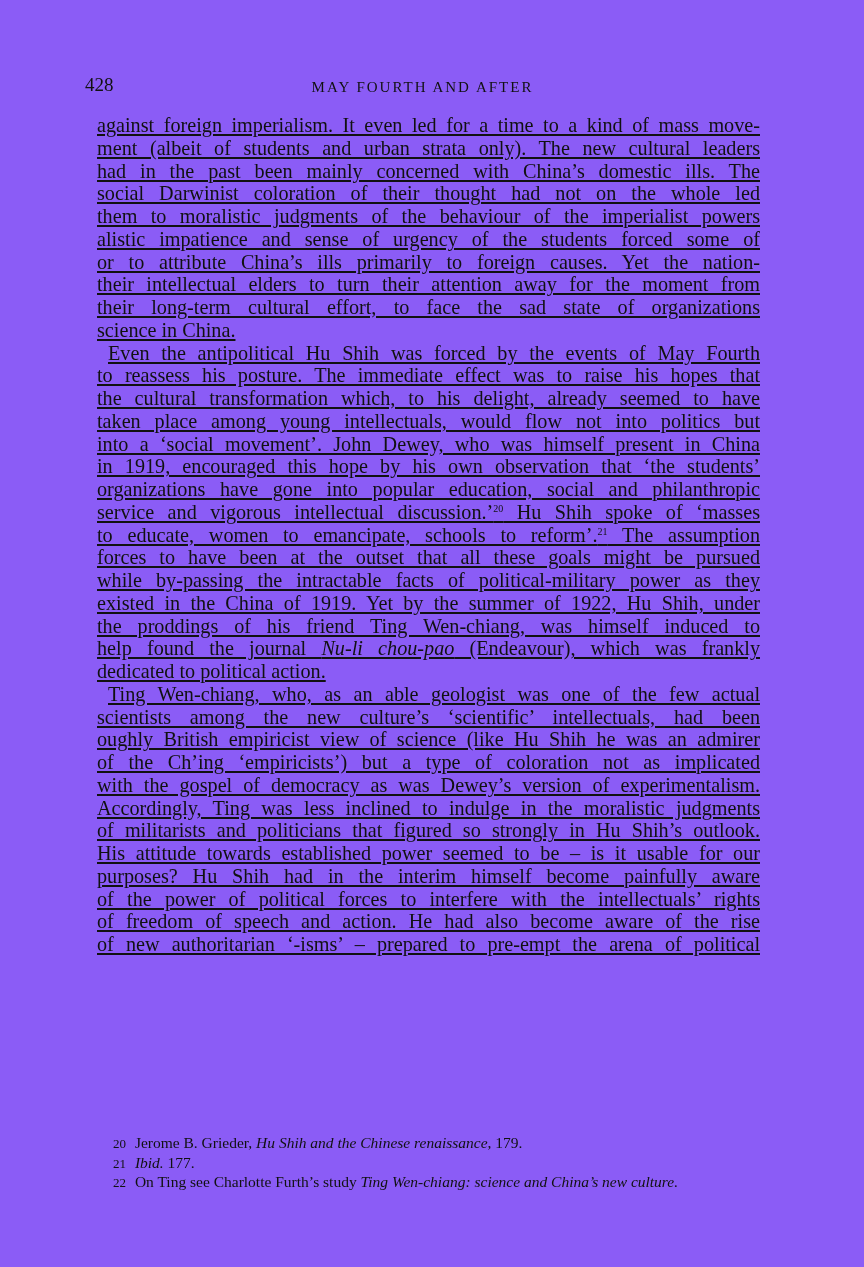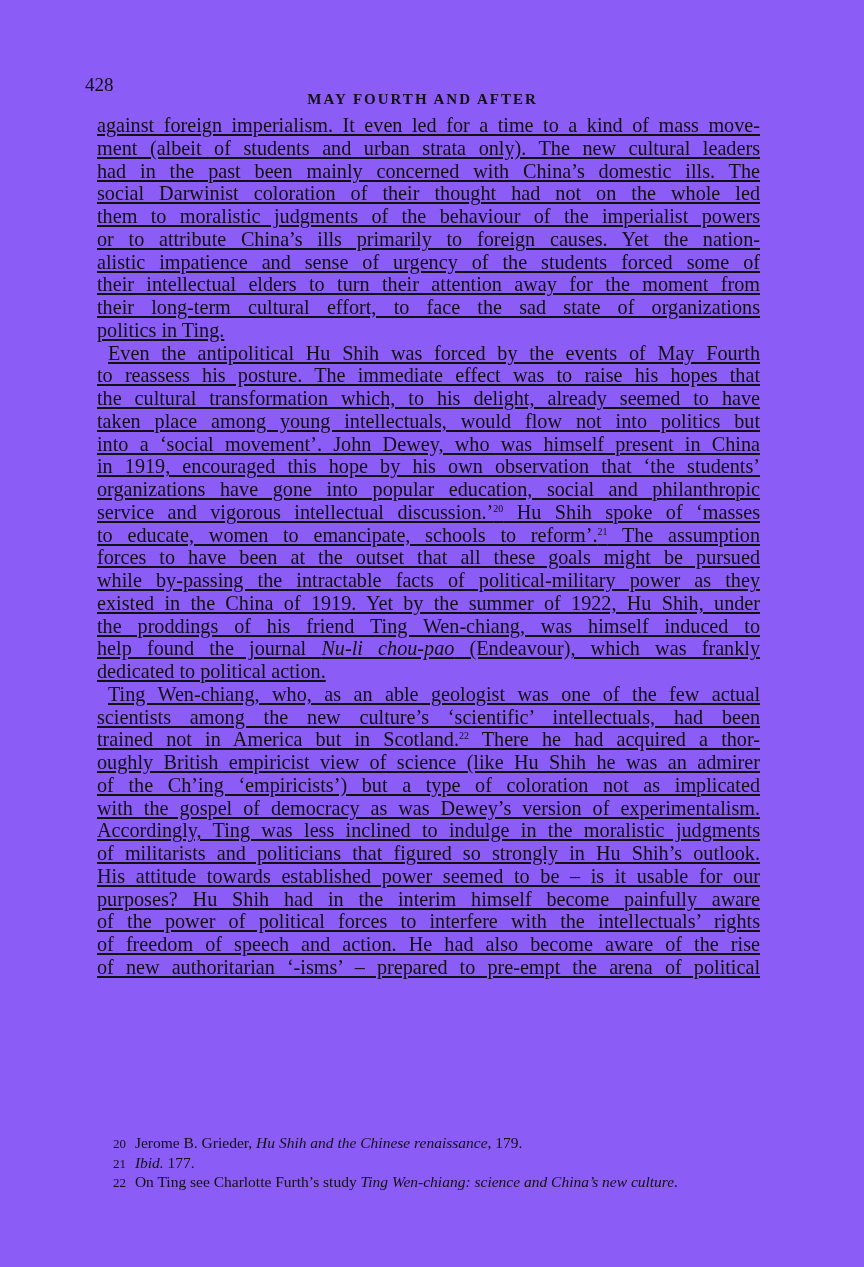--- a/index.html
+++ b/index.html
@@ -1,20 +1,20 @@
 <!DOCTYPE html>
 <html><head>
   <meta charset="utf-8">
   <style>
     html, body { margin: 0; padding: 0; background: #ffffff; }
     body { width: 864px; height: 1267px; position: relative; overflow: hidden; }
     .page { position: absolute; left: 0; top: 0; width: 864px; height: 1267px; background: #8b5cf6; color: #111111; font-family: "DejaVu Serif", "Liberation Serif", serif; }
     .running-head { position: absolute; top: 74px; left: 85px; width: 675px; height: 22px; font-family: "Liberation Serif", serif; }
     .page-number { position: absolute; left: 0; top: 0; font-size: 19px; }
-    .running-title { position: absolute; left: 0; right: 0; text-align: center; top: 17px; font-size: 15px; letter-spacing: 2px; font-weight: bold; }
+    .running-title { position: absolute; left: 0; right: 0; text-align: center; top: 5px; font-size: 15px; letter-spacing: 2px; }
     .body { position: absolute; left: 97px; top: 114px; width: 663px; font-family: "Liberation Serif", serif; font-size: 20.2px; line-height: 22.75px; text-decoration: underline; }
     .line { display: block; white-space: nowrap; text-align: justify; text-align-last: justify; height: 22.75px; }
     .line.last { text-align-last: left; }
     .line.indent { padding-left: 11px; }
     sup { font-size: 10px; vertical-align: 7px; line-height: 0; }
     i { font-style: italic; }
     .footnotes { position: absolute; left: 113px; top: 1134px; width: 660px; font-family: "Liberation Serif", serif; font-size: 15.5px; line-height: 18.5px; }
     .fn { display: block; white-space: nowrap; }
     .fn-num { display: inline-block; width: 18px; font-size: 13px; }
   </style>
@@ -29,25 +29,25 @@
   </div>
 
   <div class="body">
 
     <div>
       <span class="line">against foreign imperialism. It even led for a time to a kind of mass move-</span>
       <span class="line">ment (albeit of students and urban strata only). The new cultural leaders</span>
       <span class="line">had in the past been mainly concerned with China’s domestic ills. The</span>
       <span class="line">social Darwinist coloration of their thought had not on the whole led</span>
       <span class="line">them to moralistic judgments of the behaviour of the imperialist powers</span>
+      <span class="line">alistic impatience and sense of urgency of the students forced some of</span>
       <span class="line">or to attribute China’s ills primarily to foreign causes. Yet the nation-</span>
-      <span class="line">alistic impatience and sense of urgency of the students forced some of</span>
       <span class="line">their intellectual elders to turn their attention away for the moment from</span>
       <span class="line">their long-term cultural effort, to face the sad state of organizations</span>
-      <span class="line last">politics in Ting.</span>
+      <span class="line last">science in China.</span>
     </div>
 
     <div>
       <span class="line indent">Even the antipolitical Hu Shih was forced by the events of May Fourth</span>
       <span class="line">to reassess his posture. The immediate effect was to raise his hopes that</span>
       <span class="line">the cultural transformation which, to his delight, already seemed to have</span>
       <span class="line">taken place among young intellectuals, would flow not into politics but</span>
       <span class="line">into a ‘social movement’. John Dewey, who was himself present in China</span>
       <span class="line">in 1919, encouraged this hope by his own observation that ‘the students’</span>
       <span class="line">organizations have gone into popular education, social and philanthropic</span>
@@ -57,21 +57,20 @@
       <span class="line">while by-passing the intractable facts of political-military power as they</span>
       <span class="line">existed in the China of 1919. Yet by the summer of 1922, Hu Shih, under</span>
       <span class="line">the proddings of his friend Ting Wen-chiang, was himself induced to</span>
       <span class="line"><span>help found the journal </span><i>Nu-li chou-pao</i><span> (Endeavour), which was frankly</span></span>
       <span class="line last">dedicated to political action.</span>
     </div>
 
     <div>
       <span class="line indent">Ting Wen-chiang, who, as an able geologist was one of the few actual</span>
       <span class="line">scientists among the new culture’s ‘scientific’ intellectuals, had been</span>
-      <span class="line"><span>trained not in America but in Scotland.</span><sup>22</sup><span> There he had acquired a thor-</span></span>
       <span class="line">oughly British empiricist view of science (like Hu Shih he was an admirer</span>
       <span class="line">of the Ch’ing ‘empiricists’) but a type of coloration not as implicated</span>
       <span class="line">with the gospel of democracy as was Dewey’s version of experimentalism.</span>
       <span class="line">Accordingly, Ting was less inclined to indulge in the moralistic judgments</span>
       <span class="line">of militarists and politicians that figured so strongly in Hu Shih’s outlook.</span>
       <span class="line">His attitude towards established power seemed to be – is it usable for our</span>
       <span class="line">purposes? Hu Shih had in the interim himself become painfully aware</span>
       <span class="line">of the power of political forces to interfere with the intellectuals’ rights</span>
       <span class="line">of freedom of speech and action. He had also become aware of the rise</span>
       <span class="line">of new authoritarian ‘-isms’ – prepared to pre-empt the arena of political</span>

